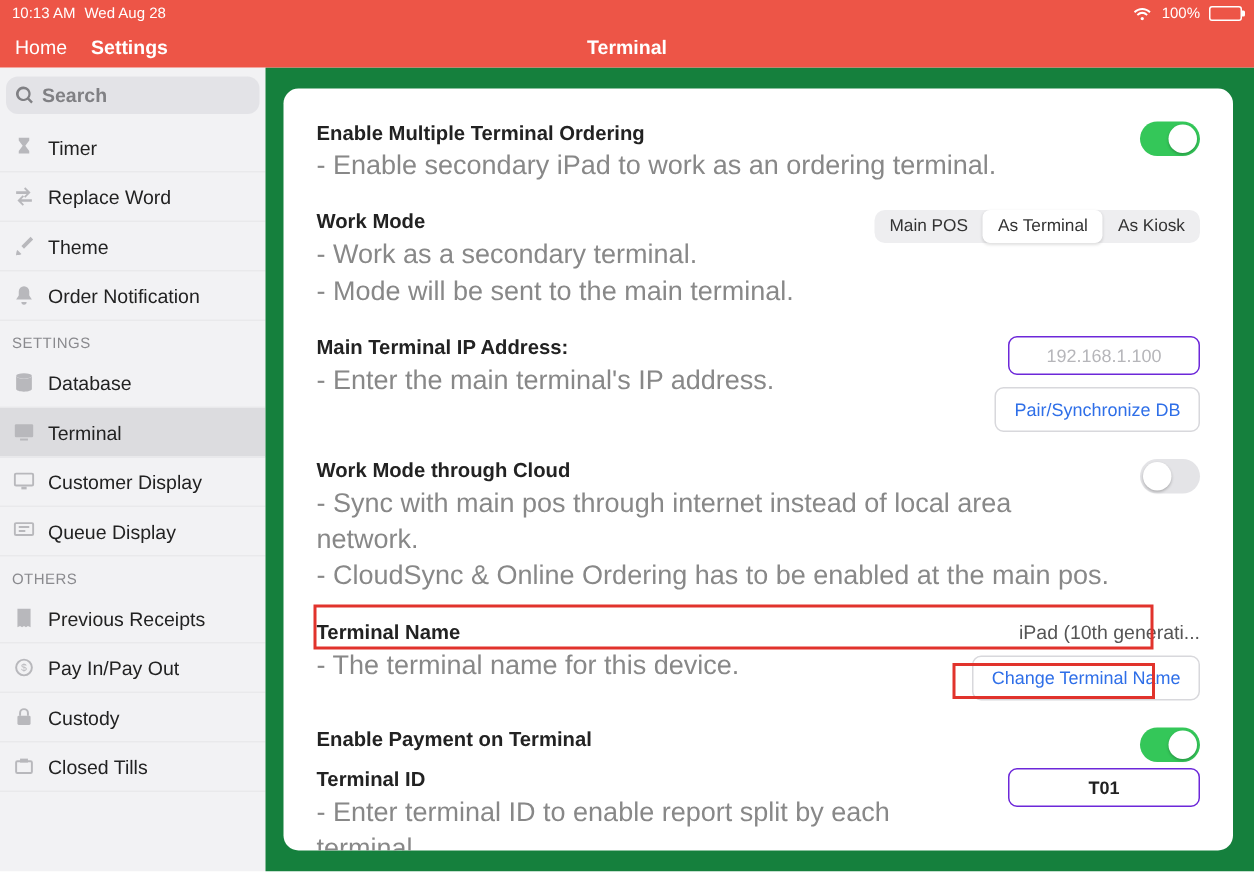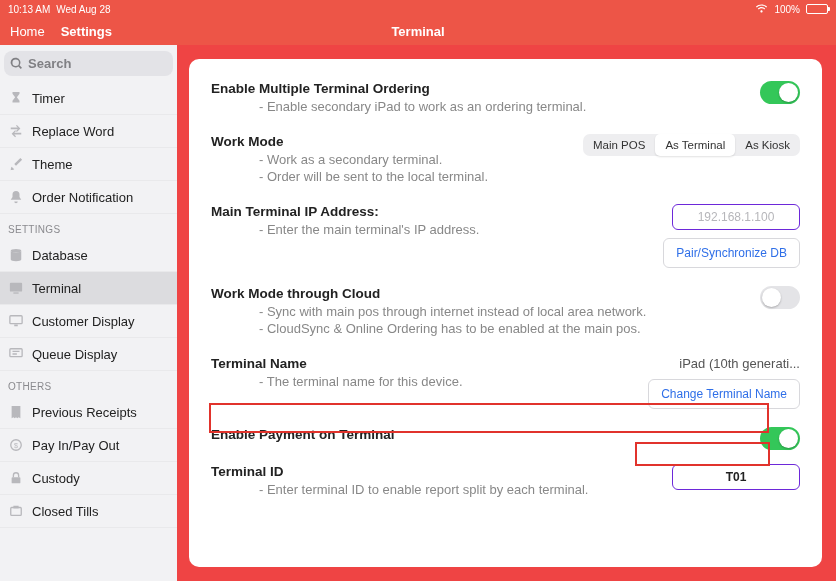--- a/index.html
+++ b/index.html
@@ -1,21 +1,21 @@
 <!DOCTYPE html>
 <html><head>
 <meta charset="utf-8">
 <style>
   * { box-sizing: border-box; margin: 0; padding: 0; font-family: -apple-system, BlinkMacSystemFont, "Segoe UI", Helvetica, Arial, sans-serif; }
   html, body { width: 836px; height: 581px; overflow: hidden; }
   body { background: #fff; }
 
   
   .status-bar { height: 18px; background: #ED5547; color: #fff; display: flex; justify-content: space-between; align-items: center; padding: 0 8px; font-size: 10px; font-weight: 500; }
-  .status-left, .status-right { display: flex; align-items: flex-start; gap: 6px; }
+  .status-left, .status-right { display: flex; align-items: center; gap: 6px; }
   .battery-shell { width: 22px; height: 10px; border: 1px solid #fff; border-radius: 2px; position: relative; padding: 1px; }
   .battery-shell::after { content: ""; position: absolute; right: -3px; top: 2px; width: 2px; height: 4px; background: #fff; border-radius: 0 1px 1px 0; }
   .battery-fill { background: #fff; height: 100%; width: 100%; border-radius: 1px; }
   .wifi-icon svg { display:block; }
 
   
   .nav-bar { height: 27px; background: #ED5547; display: flex; align-items: center; color: #fff; position: relative; }
   .nav-left { display: flex; gap: 16px; padding-left: 10px; font-size: 13px; align-items: center; }
   .nav-title-center { position: absolute; left: 50%; transform: translateX(-50%); font-size: 13px; font-weight: 600; }
   .nav-home { font-weight: 400; }
@@ -29,27 +29,27 @@
   .search-box { background: #E3E3E7; border-radius: 8px; height: 25px; display: flex; align-items: center; padding: 0 6px; color: #808084; font-size: 13px; gap: 5px; }
   .search-box svg { flex: none; }
 
   .side-item { height: 33px; display: flex; align-items: center; gap: 8px; padding: 0 8px; font-size: 13px; color: #222; border-bottom: 1px solid #E9E9EB; background: #fff; }
   .side-item.on-gray { background: transparent; }
   .side-item.selected { background: #DCDCDF; }
   .side-icon { width: 16px; height: 16px; display: inline-flex; align-items: center; justify-content: center; color: #B8B8BC; }
   .section-header { font-size: 10px; color: #8A8A8E; padding: 10px 8px 4px; letter-spacing: 0.3px; }
 
   
-  .content { flex: 1; background: #ef4444; padding: 14px 14px 14px 12px; }
+  .content { flex: 1; background: #15803d; padding: 14px 14px 14px 12px; }
   .card { background: #fff; border-radius: 10px; height: 100%; padding: 22px 22px 22px 22px; overflow: hidden; position: relative; }
 
   .setting-row { display: flex; justify-content: space-between; align-items: flex-start; margin-bottom: 18px; position: relative; }
   .setting-text { flex: 1; padding-right: 20px; }
   .setting-title { font-size: 13.5px; font-weight: 600; color: #222; margin-bottom: 2px; }
-  .setting-desc { font-size: 13px; color: #888; line-height: 1.35; margin-left: 48px; }
+  .setting-desc { font-size: 18px; color: #888; line-height: 1.35; }
   .right-control { flex: none; display: flex; flex-direction: column; align-items: flex-end; gap: 8px; }
 
   
   .toggle { width: 40px; height: 23px; border-radius: 23px; position: relative; }
   .toggle.on { background: #34C759; }
   .toggle.off { background: #E4E4E7; }
   .toggle .knob { position: absolute; width: 19px; height: 19px; background: #fff; border-radius: 50%; top: 2px; box-shadow: 0 1px 2px rgba(0,0,0,0.25); }
   .toggle.on .knob { right: 2px; }
   .toggle.off .knob { left: 2px; }
 
@@ -233,21 +233,21 @@
           <div class="toggle on">
               <div class="knob"></div>
             </div>
         </div>
       </div>
 
       <div class="setting-row">
         <div class="setting-text">
           <div class="setting-title">Work Mode</div>
           <div class="setting-desc">- Work as a secondary terminal.</div>
-          <div class="setting-desc">- Order will be sent to the local terminal.</div>
+          <div class="setting-desc">- Mode will be sent to the main terminal.</div>
         </div>
         <div class="right-control">
           <div class="segmented">
             <div class="seg">Main POS</div>
             <div class="seg active">As Terminal</div>
             <div class="seg">As Kiosk</div>
           </div>
         </div>
       </div>
 
@@ -279,21 +279,21 @@
         <div class="setting-text">
           <div class="setting-title">Terminal Name</div>
           <div class="setting-desc">- The terminal name for this device.</div>
         </div>
         <div class="right-control">
           <div class="term-name">iPad (10th generati...</div>
           <div class="outline-btn">Change Terminal Name</div>
         </div>
       </div>
 
-      <div class="setting-row" style="margin-bottom:14px;">
+      <div class="setting-row" style="margin-bottom:4px;">
         <div class="setting-text">
           <div class="setting-title">Enable Payment on Terminal</div>
         </div>
         <div class="right-control">
           <div class="toggle on">
               <div class="knob"></div>
             </div>
         </div>
       </div>
 

